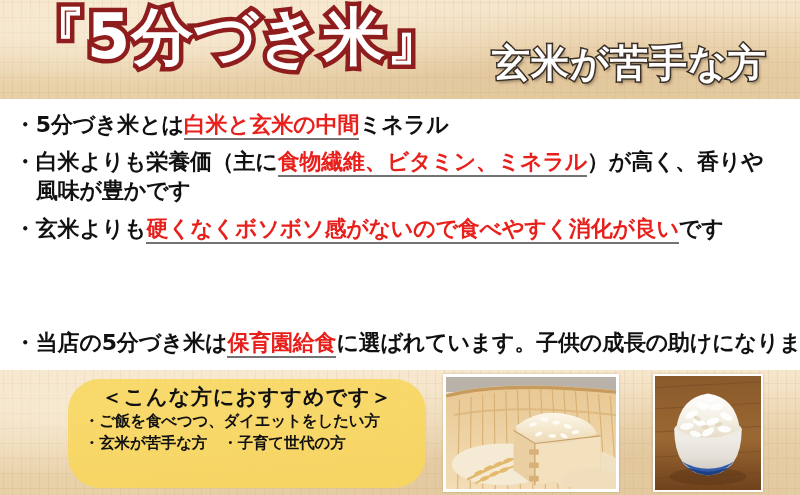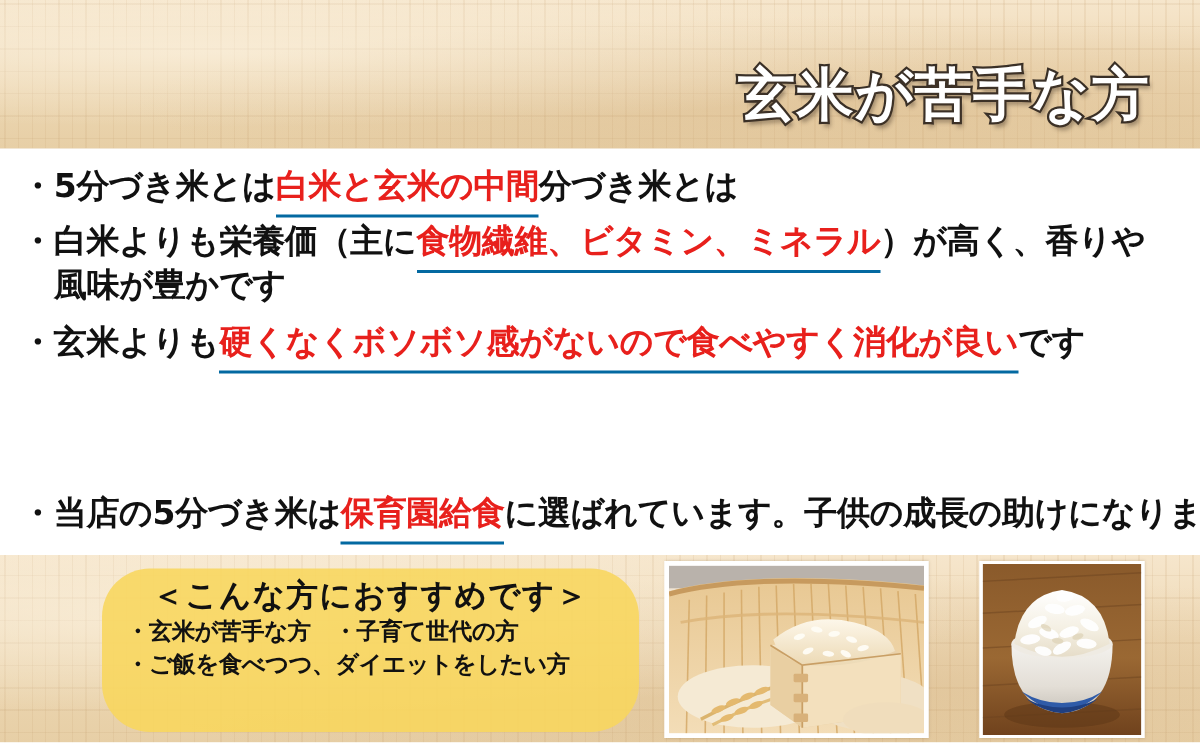--- a/index.html
+++ b/index.html
@@ -120,22 +120,22 @@
   .l1 { top: 13px; }
   .l2 { top: 50px; }
   .l2b { top: 79px; }
   .l3 { top: 117px; }
   .l4 { top: 155px; }
   .l5 { top: 193px; }
   .l6 { top: 231px; }
 
   .hl {
     color: #e8201c;
-    border-bottom: 2px solid #0369a1;
-    padding-bottom: 6px;
+    border-bottom: 2px solid #737373;
+    padding-bottom: 1px;
   }
 
   
   .recommend-panel {
     position: absolute;
     left: 68px;
     top: 379px;
     width: 358px;
     height: 109px;
     border-radius: 32px;
@@ -189,44 +189,45 @@
   .photo svg { display: block; width: 100%; height: 100%; }
 </style>
 </head>
 <body>
 
 <div id="poster">
 
   <div class="wood wood-top"></div>
 
   <div class="header-band">
+    <div class="title-main">『5分づき米』</div>
     <div class="title-sub">玄米が苦手な方</div>
   </div>
 
   <div class="body-area">
 
-    <div class="bullet-line l1"><span>・</span><span>5分づき米とは</span><span class="hl">白米と玄米の中間</span><span>分づき米とは</span></div>
+    <div class="bullet-line l1"><span>・</span><span>5分づき米とは</span><span class="hl">白米と玄米の中間</span><span>ミネラル</span></div>
 
     <div class="bullet-line l2"><span>・</span><span>白米よりも栄養価（主に</span><span class="hl">食物繊維、ビタミン、ミネラル</span><span>）が高く、香りや</span></div>
     <div class="bullet-line wrap-cont l2b">風味が豊かです</div>
 
     <div class="bullet-line l3"><span>・</span><span>玄米よりも</span><span class="hl">硬くなくボソボソ感がないので食べやすく消化が良い</span><span>です</span></div>
 
 
 
     <div class="bullet-line l6"><span>・</span><span>当店の5分づき米は</span><span class="hl">保育園給食</span><span>に選ばれています。子供の成長の助けになります</span></div>
 
   </div>
 
   <div class="wood wood-bottom"></div>
 
   <div class="recommend-panel">
     <div class="recommend-title">＜こんな方におすすめです＞</div>
+    <div class="recommend-item">・ご飯を食べつつ、ダイエットをしたい方</div>
     <div class="recommend-item">・玄米が苦手な方　・子育て世代の方</div>
-    <div class="recommend-item">・ご飯を食べつつ、ダイエットをしたい方</div>
   </div>
 
   <div class="photo photo-rice-box">
     <svg viewBox="0 0 176 118" preserveAspectRatio="none">
       <defs>
         <linearGradient id="bg1" x1="0" y1="0" x2="0" y2="1">
           <stop offset="0%" stop-color="#efe3d2"></stop>
           <stop offset="100%" stop-color="#f7eedf"></stop>
         </linearGradient>
         <linearGradient id="bamboo" x1="0" y1="0" x2="0" y2="1">

